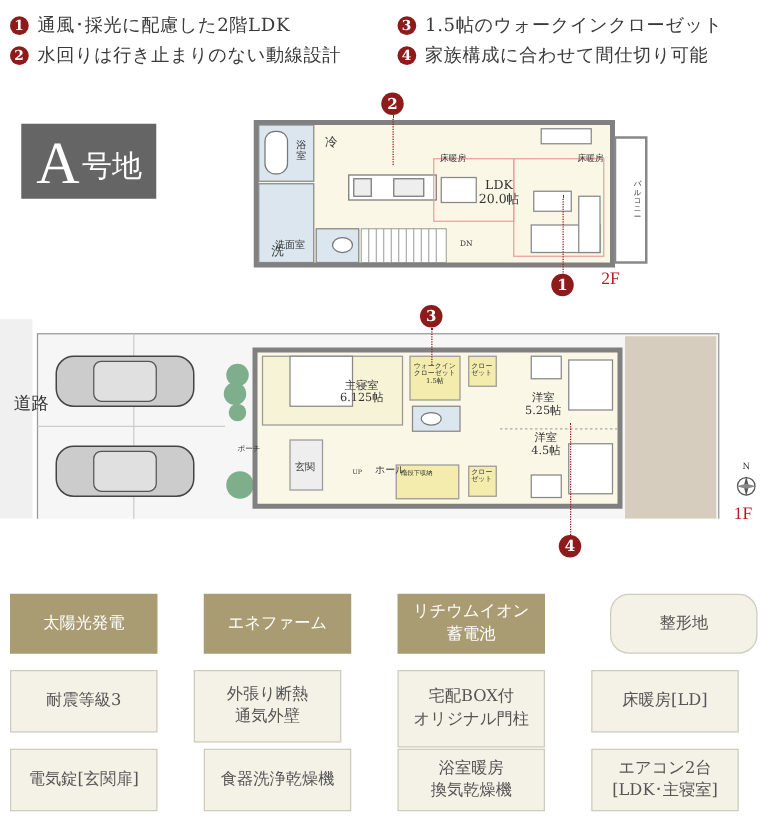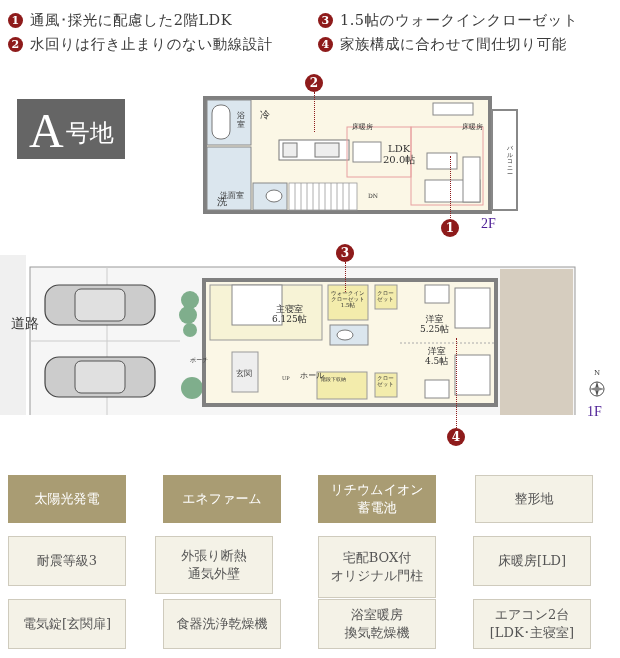--- a/index.html
+++ b/index.html
@@ -9,21 +9,21 @@
   .pt { position: absolute; display: flex; align-items: center; font-size: 14.5px; color: #3a3a3a; letter-spacing: 0.5px; }
   .badge { width: 15px; height: 15px; border-radius: 50%; background: #8e1b1b; color: #fff; font-size: 11px; font-weight: bold; display: inline-flex; align-items: center; justify-content: center; margin-right: 7px; font-family: "DejaVu Serif", serif; }
 
   .lot-badge { position: absolute; left: 17px; top: 99px; width: 108px; height: 60px; background: #656565; color: #fff; display: flex; align-items: flex-end; padding-left: 12px; padding-bottom: 4px; }
   .lot-badge .big { font-size: 48px; line-height: 48px; font-family: "Liberation Serif", serif; }
   .lot-badge .small { font-size: 24px; margin-left: 2px; margin-bottom: 6px; }
 
   .marker { position: absolute; width: 18px; height: 18px; border-radius: 50%; background: #8e1b1b; color: #fff; font-size: 12px; font-weight: bold; display: flex; align-items: center; justify-content: center; z-index: 3; }
   .vline { position: absolute; width: 0; border-left: 1.5px dotted #8e1b1b; z-index: 2; }
 
-  .floor-label { position: absolute; font-size: 14px; color: #4c1d95; font-family: "Liberation Serif", serif; }
+  .floor-label { position: absolute; font-size: 14px; color: #b91c1c; font-family: "Liberation Serif", serif; }
 
   .plan { position: absolute; }
   .room-label { position: absolute; font-size: 8px; color: #333; text-align: center; line-height: 1.1; white-space: pre; }
 
   .feat { position: absolute; width: 118px; display: flex; align-items: center; justify-content: center; text-align: center; font-size: 13px; line-height: 1.35; white-space: pre-line; }
   .feat.dark { background: #a99c73; color: #fff; }
   .feat.light { background: #f4f2e7; color: #555; border: 1px solid #cfcbbd; }
 </style>
 </head>
 <body>
@@ -188,21 +188,21 @@
   <circle cx="9" cy="9" r="7" fill="none" stroke="#555"></circle>
   <path d="M9 1 L11 9 L9 17 L7 9 Z" fill="#555"></path>
   <path d="M1 9 L9 7 L17 9 L9 11 Z" fill="#888"></path>
 </svg>
 <div class="floor-label" style="left:587px;top:404px;">1F</div>
 
 <div class="feat dark" style="left:8px;top:475px;height:48px;">太陽光発電</div>
 <div class="feat dark" style="left:163px;top:475px;height:48px;">エネファーム</div>
 <div class="feat dark" style="left:318px;top:475px;height:48px;">リチウムイオン
 蓄電池</div>
-<div class="feat light" style="left:475px;top:475px;height:48px;">整形地</div>
+<div class="feat light" style="left:488px;top:475px;height:48px;border-radius:15px;">整形地</div>
 
 <div class="feat light" style="left:8px;top:536px;height:50px;">耐震等級3</div>
 <div class="feat light" style="left:155px;top:536px;height:58px;">外張り断熱
 通気外壁</div>
 <div class="feat light" style="left:318px;top:536px;height:62px;">宅配BOX付
 オリジナル門柱</div>
 <div class="feat light" style="left:473px;top:536px;height:50px;">床暖房[LD]</div>
 
 <div class="feat light" style="left:8px;top:599px;height:50px;">電気錠[玄関扉]</div>
 <div class="feat light" style="left:163px;top:599px;height:50px;">食器洗浄乾燥機</div>

